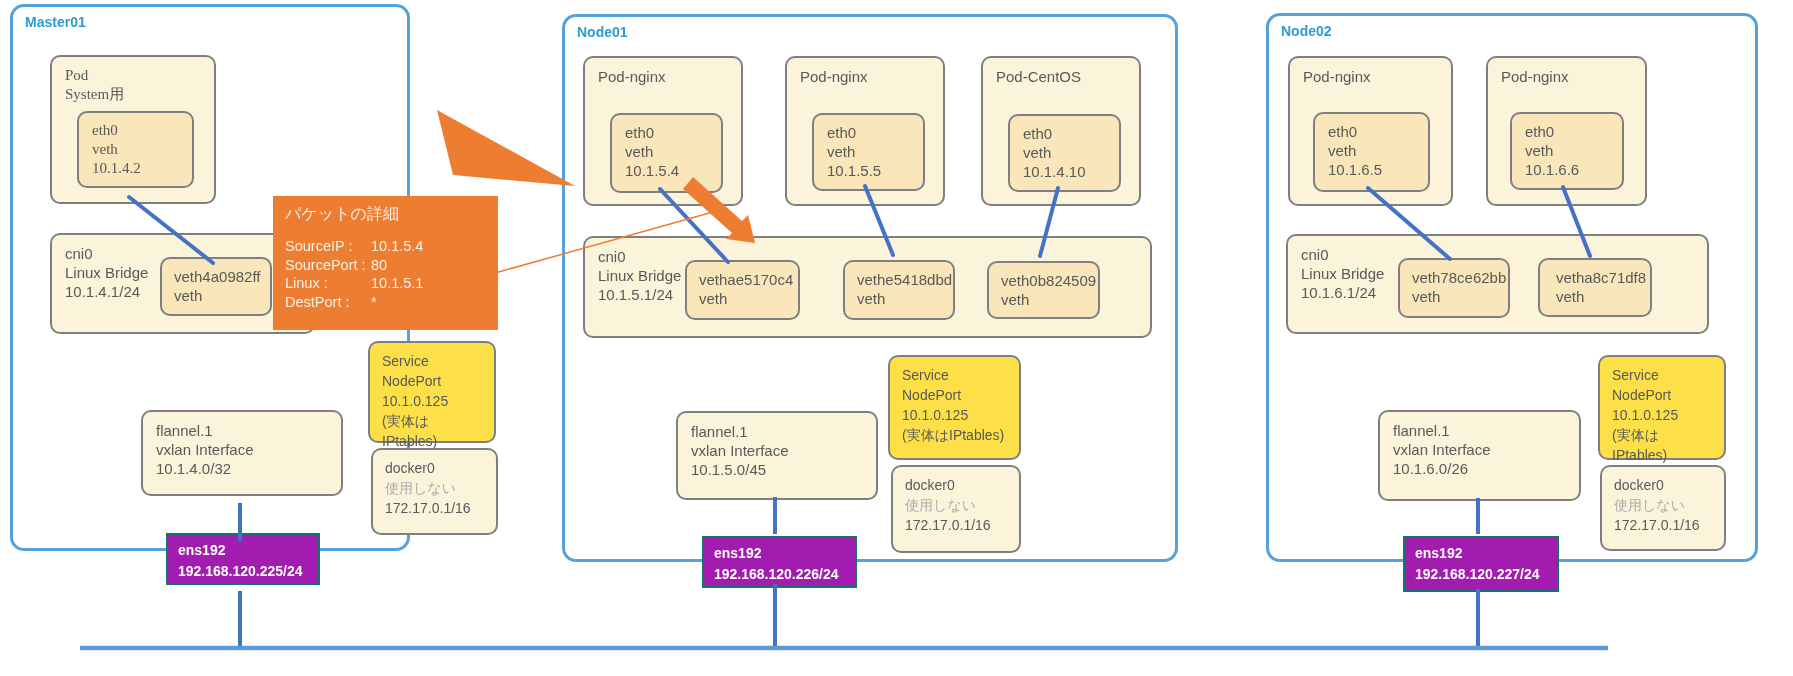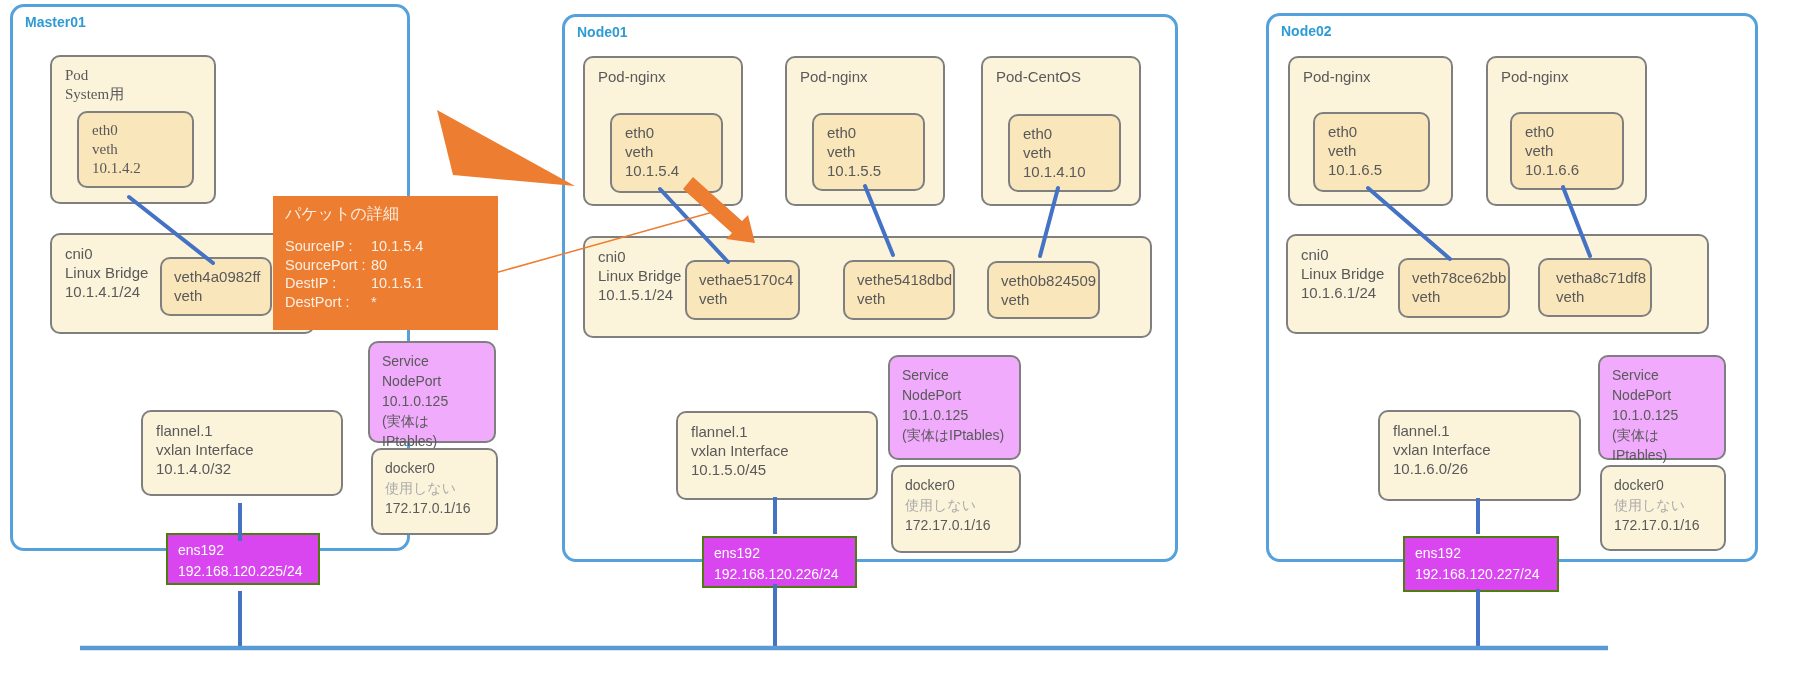--- a/index.html
+++ b/index.html
@@ -5,22 +5,22 @@
   html,body{margin:0;padding:0;background:#ffffff;}
   body{font-family:"Liberation Sans","DejaVu Sans",sans-serif;}
   .stage{position:relative;width:1793px;height:676px;background:#ffffff;overflow:hidden;}
 
   .node{position:absolute;border:3px solid #55A1DB;border-radius:14px;background:#ffffff;box-sizing:border-box;}
   .node-label{position:absolute;top:7px;left:12px;font-size:14px;font-weight:bold;color:#2E9BD5;}
 
   .box{position:absolute;border:2px solid #7f7f7f;border-radius:10px;background:#FCF3DB;color:#595959;box-sizing:border-box;font-size:15px;line-height:19px;}
   .box .pad{padding:9px 13px;}
   .inner{background:#F9E6BB;}
-  .service{background:#f0abfc;}
-  .ens{background:#d946ef;border:2px solid #4d7c0f;border-radius:0;color:#ffffff;font-size:14px;line-height:21px;z-index:15;}
+  .service{background:#fde047;}
+  .ens{background:#a21caf;border:2px solid #0f766e;border-radius:0;color:#ffffff;font-size:14px;line-height:21px;z-index:15;font-weight:bold;}
   .ens .pad{padding:5px 10px;}
   .muted{color:#ABABAB;}
 
   .callout{position:absolute;left:115px;top:23px;width:333px;height:130px;background:#ED7D31;border:2px solid #DE6F26;border-radius:10px;color:#ffffff;z-index:30;box-sizing:border-box;padding:12px 16px;font-size:15.5px;line-height:25px;}
   .packet{position:absolute;background:#ED7D31;color:#FCEFE5;z-index:20;box-sizing:border-box;padding:8px 12px;font-size:14.5px;}
   .packet .ptitle{font-size:16px;margin-bottom:12px;}
   .prow{display:flex;line-height:18.5px;}
   .plabel{width:86px;}
 
   svg.overlay{position:absolute;left:0;top:0;z-index:40;pointer-events:none;}
@@ -65,21 +65,21 @@
       <div class="ptitle">パケットの詳細</div>
       <div class="prow">
         <span class="plabel">SourceIP :</span>
         <span>10.1.5.4</span>
       </div>
       <div class="prow">
         <span class="plabel">SourcePort :</span>
         <span>80</span>
       </div>
       <div class="prow">
-        <span class="plabel">DestIP :</span>
+        <span class="plabel">Linux :</span>
         <span>10.1.5.1</span>
       </div>
       <div class="prow">
         <span class="plabel">DestPort :</span>
         <span>*</span>
       </div>
     </div>
 
     <div class="box service" style="left:355px;top:334px;width:128px;height:102px;">
       <div class="pad" style="padding:8px 12px;font-size:14px;line-height:20px;">

